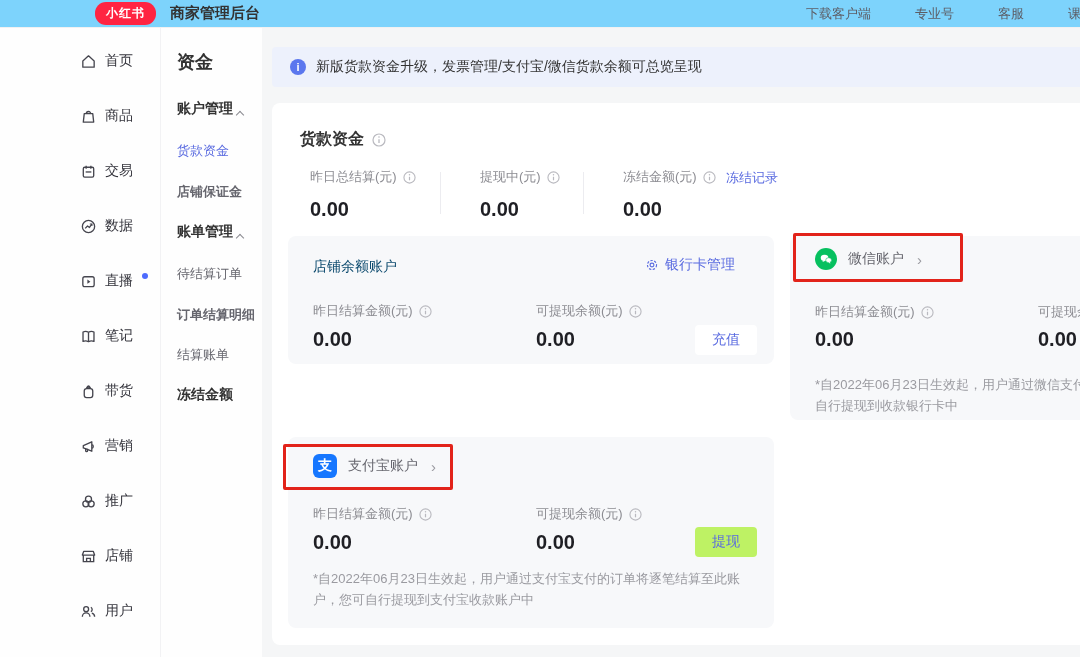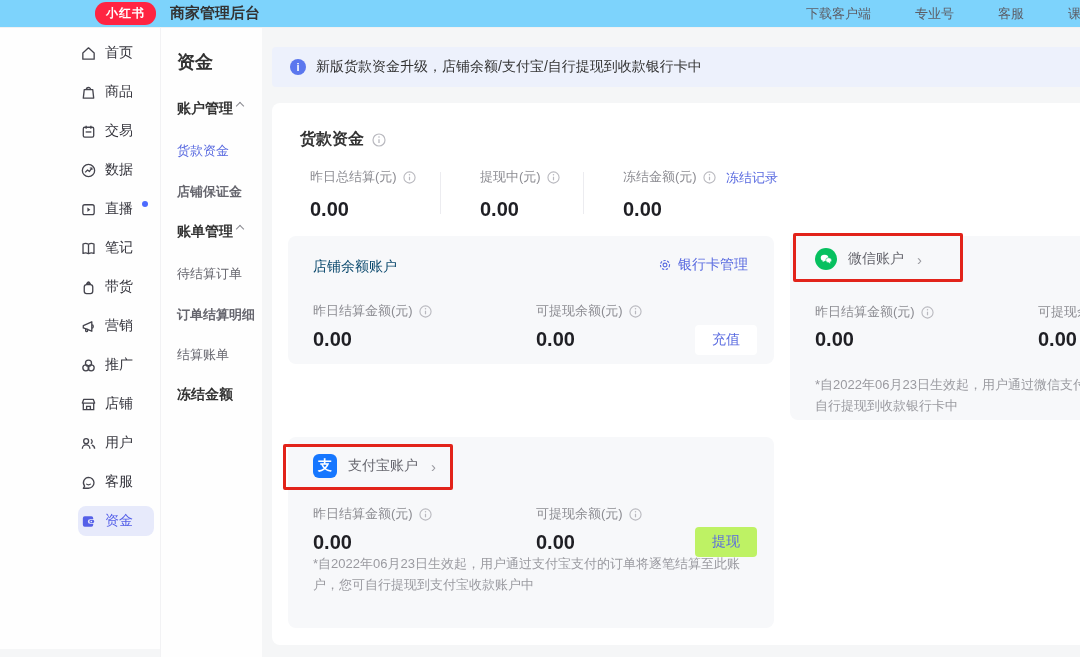--- a/index.html
+++ b/index.html
@@ -25,43 +25,43 @@
   }
   .searchbox input {
     border:none; outline:none; background:transparent; font-size:13px; width:200px;
     font-family:inherit; color:#666;
   }
   .searchbox input::placeholder { color:#c6c6cb; }
   .top-links { margin-left:auto; display:flex; gap:44px; padding-right:0; margin-right:-14px; }
   .top-link { font-size:13px; color:#5c5c64; white-space:nowrap; cursor:pointer; }
   
   .sidenav {
-    position:absolute; left:0; top:20px; width:160px; height:629px; background:#fefefe;
-    padding-top:18px; display:flex; flex-direction:column; gap:9px; z-index:5;
+    position:absolute; left:0; top:28px; width:160px; height:629px; background:#fefefe;
+    padding-top:18px; display:flex; flex-direction:column; gap:25px; z-index:5;
   }
   .nav-item {
     margin-left:78px; width:76px; height:30px; display:flex; align-items:center; gap:8px;
     border-radius:8px; cursor:pointer; flex:0 0 auto; padding-left:2px;
   }
   .nav-item .nav-label { font-size:14px; color:#35353d; white-space:nowrap; }
   .nav-item svg { flex:0 0 auto; }
   .nav-item.active { background:#e7eafb; }
   .nav-item.active .nav-label { color:#5560e8; }
   .live-dot { width:6px; height:6px; border-radius:50%; background:#4d6bfe; margin-left:1px; margin-top:-10px; }
   .copyright {
     position:absolute; left:0; bottom:22px; width:160px; text-align:center;
     color:#dadadf; font-size:13px; line-height:19px;
   }
   
   .submenu {
     position:absolute; left:160px; top:28px; width:102px; height:629px; background:#fefefe;
     border-left:1px solid #f2f2f4; padding-left:16px; z-index:5;
   }
   .submenu-title { font-size:18px; font-weight:bold; color:#333; margin-top:22px; }
-  .submenu-group { font-size:14px; font-weight:bold; color:#333; display:flex; align-items:flex-start; gap:4px; cursor:pointer; }
+  .submenu-group { font-size:14px; font-weight:bold; color:#333; display:flex; align-items:flex-end; gap:4px; cursor:pointer; }
   .caret-up { width:6px; height:6px; border-left:1.5px solid #8a8a90; border-top:1.5px solid #8a8a90; transform:rotate(45deg); margin-top:3px; }
   .submenu-link { font-size:13px; color:#66666e; cursor:pointer; white-space:nowrap; }
   .submenu-link.selected { color:#5a6be0; }
   .mt26{margin-top:26px;} .mt24{margin-top:24px;} .mt23{margin-top:23px;font-weight:bold;} .mt22{margin-top:22px;}
   
   .banner {
     position:absolute; left:272px; top:47px; width:818px; height:40px; background:#edf1fc;
     border-radius:4px; display:flex; align-items:center; padding-left:18px; gap:10px; z-index:4;
   }
   .info-filled {
@@ -87,21 +87,21 @@
   .freeze-link { position:absolute; left:454px; top:1px; font-size:13px; color:#5a6be0; cursor:pointer; white-space:nowrap; }
   
   .card { position:absolute; background:#f7f8fa; border-radius:8px; }
   .card-shop   { left:16px;  top:133px; width:486px; height:128px; }
   .card-wechat { left:518px; top:133px; width:486px; height:184px; }
   .card-alipay { left:16px;  top:334px; width:486px; height:191px; }
   .card-title { position:absolute; left:25px; top:22px; font-size:14px; color:#0c4a6e; white-space:nowrap; }
   .card-title-icon { position:absolute; left:25px; display:flex; align-items:center; gap:11px; font-size:14px; color:#66666e; white-space:nowrap; cursor:pointer; }
   .chev { color:#9a9aa0; font-size:15px; margin-left:2px; }
   .manage-link {
-    position:absolute; right:26px; top:20px; display:flex; align-items:center; gap:6px;
+    position:absolute; right:39px; top:20px; display:flex; align-items:center; gap:6px;
     font-size:14px; color:#5a6be0; cursor:pointer; white-space:nowrap;
   }
   .col-label { position:absolute; font-size:13px; color:#8c8c92; display:flex; align-items:center; gap:6px; white-space:nowrap; }
   .col-value { position:absolute; font-size:20px; font-weight:600; color:#1f1f24; }
   .colA{ left:25px; } .colB{ left:248px; }
   .btn {
     position:absolute; right:17px; border:none; border-radius:4px; font-size:14px;
     color:#5a6be0; padding:6px 17px; cursor:pointer; font-family:inherit;
   }
   .btn-recharge { background:#ffffff; top:89px; }
@@ -258,21 +258,21 @@
   <div class="submenu-link mt24">待结算订单</div>
   <div class="submenu-link mt23">订单结算明细</div>
   <div class="submenu-link mt22">结算账单</div>
   <div class="submenu-group mt22">
     <span>冻结金额</span>
   </div>
 </div>
 
 <div class="banner">
   <span class="info-filled">i</span>
-  <span class="banner-text">新版货款资金升级，店铺余额/支付宝/自行提现到收款银行卡中</span>
+  <span class="banner-text">新版货款资金升级，发票管理/支付宝/微信货款余额可总览呈现</span>
 </div>
 
 <div class="panel">
   <div class="panel-title-row">
     <span class="panel-title">货款资金</span>
     <svg class="icon-info" width="14" height="14" viewBox="0 0 14 14">
         <circle cx="7" cy="7" r="6" fill="none" stroke="#b9b9bf" stroke-width="1.2"></circle>
         <line x1="7" y1="6.2" x2="7" y2="10" stroke="#b9b9bf" stroke-width="1.3"></line>
         <circle cx="7" cy="4" r="0.8" fill="#b9b9bf"></circle>
       </svg>
@@ -398,18 +398,18 @@
         <span>可提现余额(元)</span>
       <svg class="icon-info" width="13" height="13" viewBox="0 0 14 14">
           <circle cx="7" cy="7" r="6" fill="none" stroke="#b9b9bf" stroke-width="1.2"></circle>
           <line x1="7" y1="6.2" x2="7" y2="10" stroke="#b9b9bf" stroke-width="1.3"></line>
           <circle cx="7" cy="4" r="0.8" fill="#b9b9bf"></circle>
         </svg>
     </div>
     <div class="col-value colA" style="top:94px;">0.00</div>
     <div class="col-value colB" style="top:94px;">0.00</div>
     <button class="btn btn-withdraw">提现</button>
-    <div class="note" style="top:116px; width:452px;">*自2022年06月23日生效起，用户通过支付宝支付的订单将逐笔结算至此账户，您可自行提现到支付宝收款账户中</div>
+    <div class="note" style="top:131px; width:452px;">*自2022年06月23日生效起，用户通过支付宝支付的订单将逐笔结算至此账户，您可自行提现到支付宝收款账户中</div>
   </div>
 </div>
 
 <div class="annotation anno-wechat"></div>
 <div class="annotation anno-alipay"></div>
 
 </body></html>

